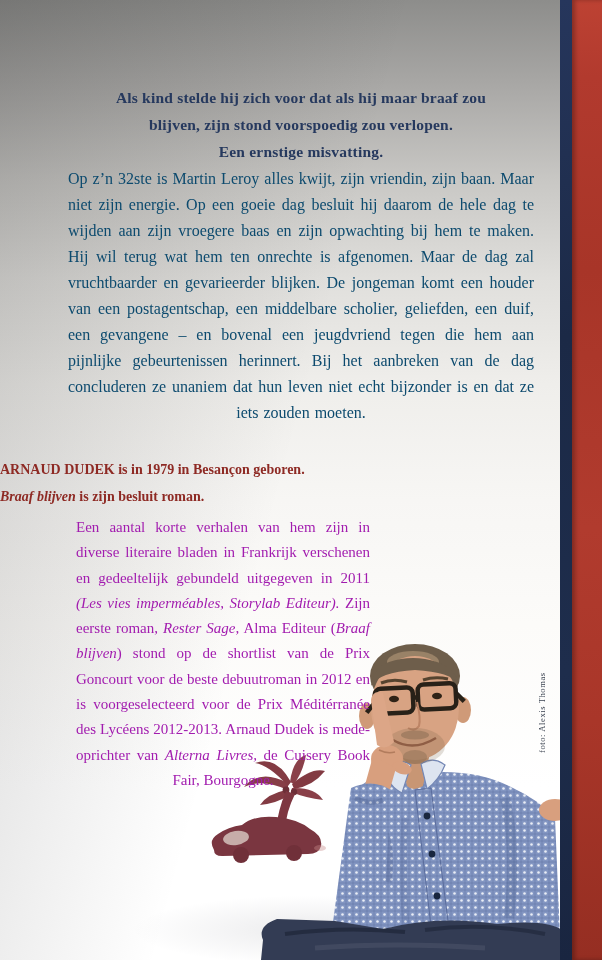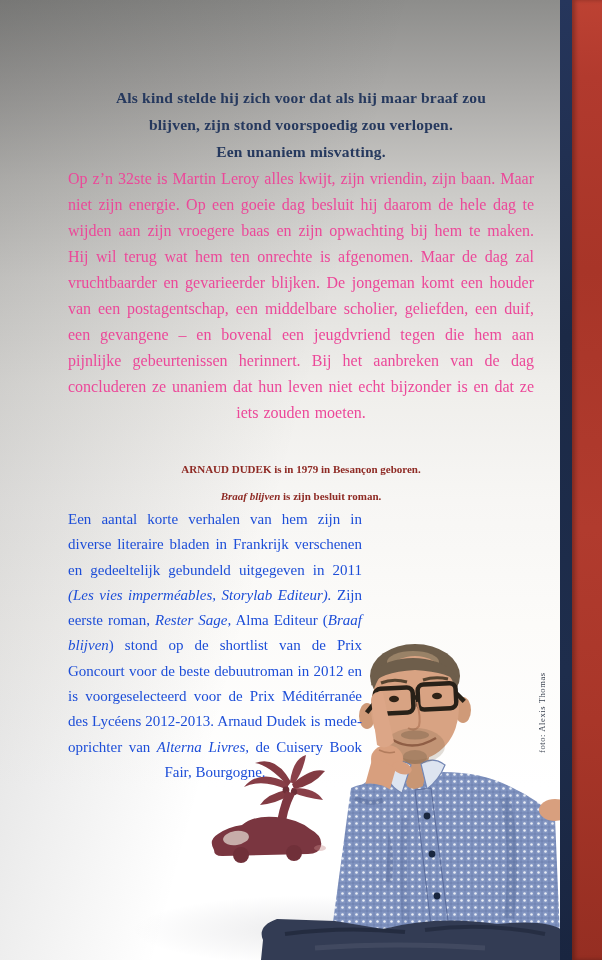--- a/index.html
+++ b/index.html
@@ -20,31 +20,31 @@
   }
   
   .tagline {
     position:absolute; top:84px; left:0; width:602px;
     text-align:center; font-weight:bold; font-size:15.5px; line-height:27px;
     color:#26395e; letter-spacing:0.2px;
   }
   .tagline-line { white-space:nowrap; }
   .synopsis {
     position:absolute; top:166px; left:68px; width:466px; margin:0;
-    font-size:16px; line-height:26px; color:#ec4899;
+    font-size:16px; line-height:26px; color:#0c4a6e;
     text-align:justify; text-align-last:center; word-spacing:1px;
   }
   .author-heading {
     position:absolute; top:456px; left:0; width:602px;
-    text-align:center; font-weight:bold; font-size:11px; line-height:27px;
+    font-weight:bold; font-size:14px; line-height:27px;
     color:#8e2a24;
   }
   .bio {
-    position:absolute; top:507px; left:68px; width:466px; margin:0;
-    font-size:15px; line-height:25.3px; color:#1d4ed8;
+    position:absolute; top:507px; left:68px; width:466px; margin:8px;
+    font-size:15px; line-height:25.3px; color:#a21caf;
     text-align:justify; text-align-last:center;
   }
   .bio-spacer { float:right; width:172px; height:130px; margin-top:126px; }
   .photo-credit {
     position:absolute; left:537px; top:645px; height:135px; width:14px;
     writing-mode:vertical-rl; transform:rotate(180deg);
     font-size:8.5px; color:#39414f; letter-spacing:0.6px; text-align:center;
   }
   
   .navy-strip {
@@ -158,21 +158,21 @@
 
     <path d="M8,302 Q2,288 22,281 L80,283 L128,291 Q182,277 242,286 Q292,281 307,292 L308,322 L6,322 Z" fill="#333c54"></path>
     <path d="M30,296 Q90,288 150,294" fill="none" stroke="rgba(10,15,30,0.35)" stroke-width="4"></path>
     <path d="M170,292 Q230,284 290,296" fill="none" stroke="rgba(10,15,30,0.30)" stroke-width="4"></path>
     <path d="M60,310 Q140,304 230,310" fill="none" stroke="rgba(255,255,255,0.07)" stroke-width="5"></path>
   </svg>
 
   <div class="tagline">
     <div class="tagline-line">Als kind stelde hij zich voor dat als hij maar braaf zou</div>
     <div class="tagline-line">blijven, zijn stond voorspoedig zou verlopen.</div>
-    <div class="tagline-line">Een unaniem misvatting.</div>
+    <div class="tagline-line">Een ernstige misvatting.</div>
   </div>
 
   <p class="synopsis">Op z’n 32ste is Martin Leroy alles kwijt, zijn vriendin, zijn baan. Maar niet zijn energie. Op een goeie dag besluit hij daarom de hele dag te wijden aan zijn vroegere baas en zijn opwachting bij hem te maken. Hij wil terug wat hem ten onrechte is afgenomen. Maar de dag zal vruchtbaarder en gevarieerder blijken. De jongeman komt een houder van een postagentschap, een middelbare scholier, geliefden, een duif, een gevangene – en bovenal een jeugdvriend tegen die hem aan pijnlijke gebeurtenissen herinnert. Bij het aanbreken van de dag concluderen ze unaniem dat hun leven niet echt bijzonder is en dat ze iets zouden moeten.</p>
 
   <div class="author-heading">
     <div>ARNAUD DUDEK is in 1979 in Besançon geboren.</div>
     <div><i>Braaf blijven</i><span> is zijn besluit roman.</span></div>
   </div>
 
   <p class="bio">

